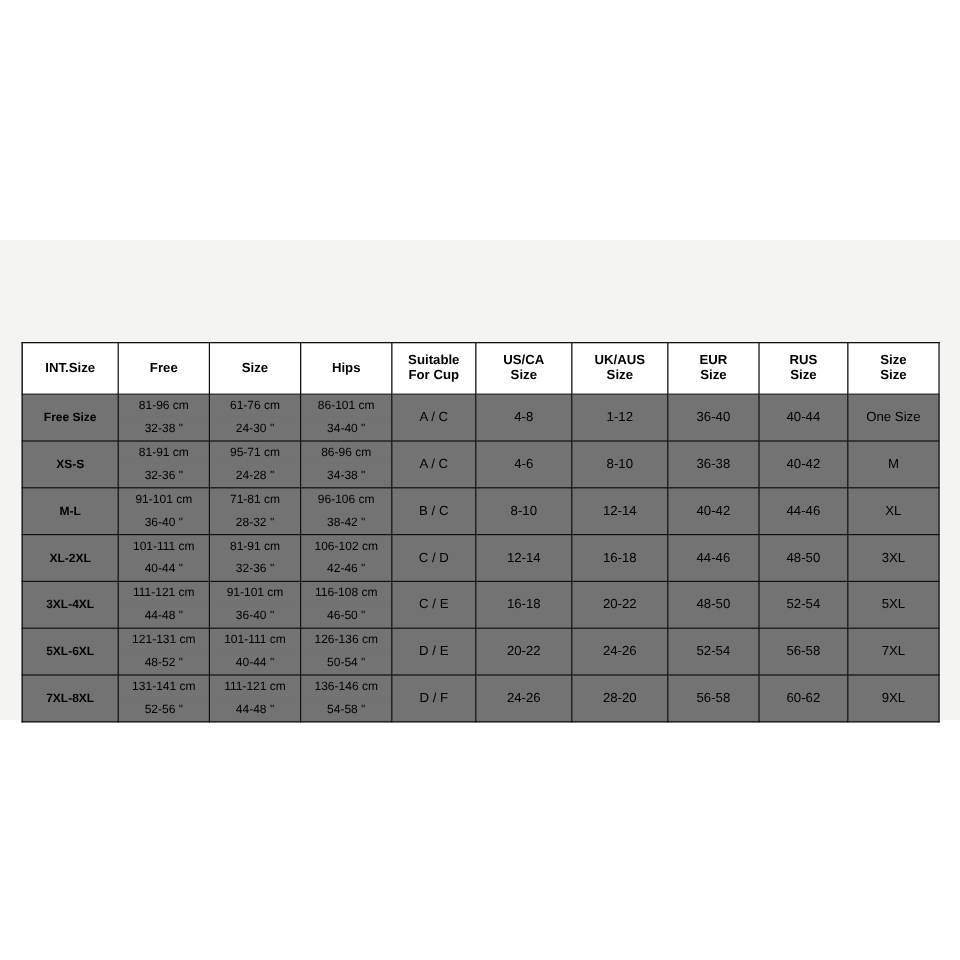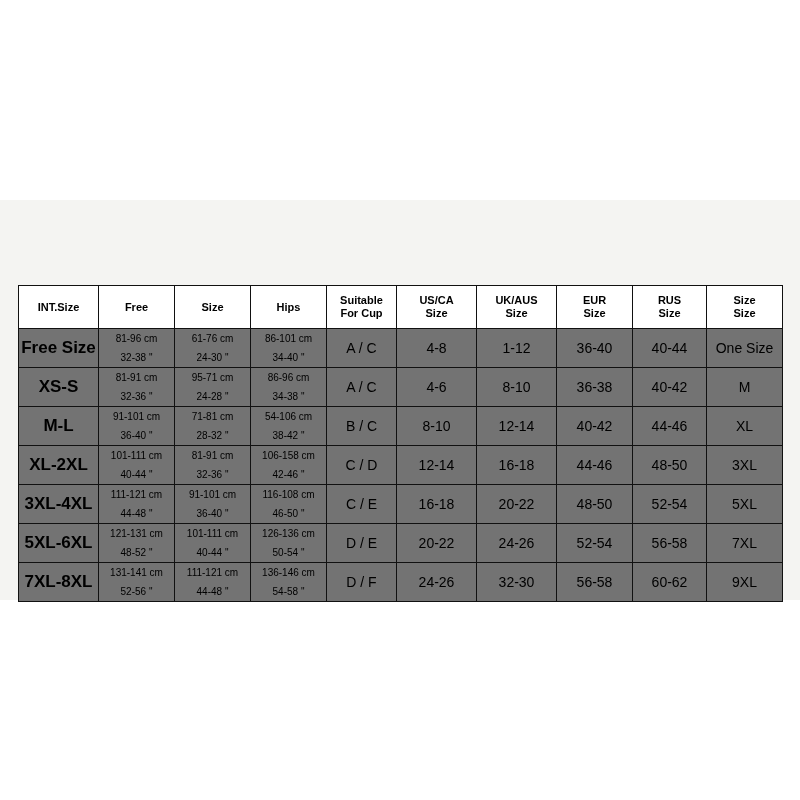--- a/index.html
+++ b/index.html
@@ -53,42 +53,42 @@
     padding: 0;
   }
   table.size-table thead th {
     font-size: 11px;
     font-weight: bold;
     height: 42px;
     line-height: 13px;
     background: #ffffff;
   }
   .intsize-cell {
-    font-size: 17px;
+    font-size: 10px;
     font-weight: bold;
     height: 38px;
   }
   .meas-cell {
     padding: 0 !important;
     height: 38px;
     vertical-align: middle;
   }
   .meas-cell .cm,
   .meas-cell .inch {
     display: block;
     font-size: 10px;
     height: 19px;
     line-height: 19px;
     box-sizing: border-box;
   }
   .meas-cell .cm {
     border-bottom: 1px solid #737373;
   }
   .plain-cell {
-    font-size: 14px;
+    font-size: 11px;
     height: 38px;
   }
   .col-int { width: 80px; }
   .col-bust { width: 76px; }
   .col-waist { width: 76px; }
   .col-hips { width: 76px; }
   .col-cup { width: 70px; }
   .col-usca { width: 80px; }
   .col-ukaus { width: 80px; }
   .col-eur { width: 76px; }
@@ -201,42 +201,42 @@
             <td class="intsize-cell">M-L</td>
             <td class="meas-cell">
               <span class="cm">91-101 cm</span>
               <span class="inch">36-40 "</span>
             </td>
             <td class="meas-cell">
               <span class="cm">71-81 cm</span>
               <span class="inch">28-32 "</span>
             </td>
             <td class="meas-cell">
-              <span class="cm">54-106 cm</span>
+              <span class="cm">96-106 cm</span>
               <span class="inch">38-42 "</span>
             </td>
             <td class="plain-cell">B / C</td>
             <td class="plain-cell">8-10</td>
             <td class="plain-cell">12-14</td>
             <td class="plain-cell">40-42</td>
             <td class="plain-cell">44-46</td>
             <td class="plain-cell">XL</td>
           </tr>
           <tr>
             <td class="intsize-cell">XL-2XL</td>
             <td class="meas-cell">
               <span class="cm">101-111 cm</span>
               <span class="inch">40-44 "</span>
             </td>
             <td class="meas-cell">
               <span class="cm">81-91 cm</span>
               <span class="inch">32-36 "</span>
             </td>
             <td class="meas-cell">
-              <span class="cm">106-158 cm</span>
+              <span class="cm">106-102 cm</span>
               <span class="inch">42-46 "</span>
             </td>
             <td class="plain-cell">C / D</td>
             <td class="plain-cell">12-14</td>
             <td class="plain-cell">16-18</td>
             <td class="plain-cell">44-46</td>
             <td class="plain-cell">48-50</td>
             <td class="plain-cell">3XL</td>
           </tr>
           <tr>
@@ -290,21 +290,21 @@
             <td class="meas-cell">
               <span class="cm">111-121 cm</span>
               <span class="inch">44-48 "</span>
             </td>
             <td class="meas-cell">
               <span class="cm">136-146 cm</span>
               <span class="inch">54-58 "</span>
             </td>
             <td class="plain-cell">D / F</td>
             <td class="plain-cell">24-26</td>
-            <td class="plain-cell">32-30</td>
+            <td class="plain-cell">28-20</td>
             <td class="plain-cell">56-58</td>
             <td class="plain-cell">60-62</td>
             <td class="plain-cell">9XL</td>
           </tr>
         </tbody>
       </table>
     </div>
   </div>
 </div>
 

